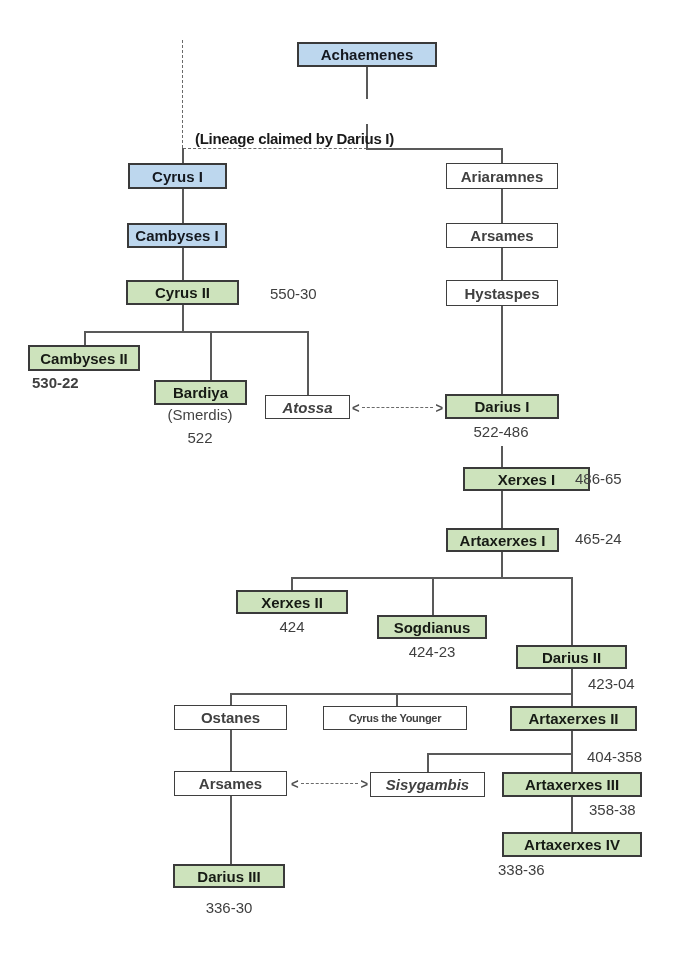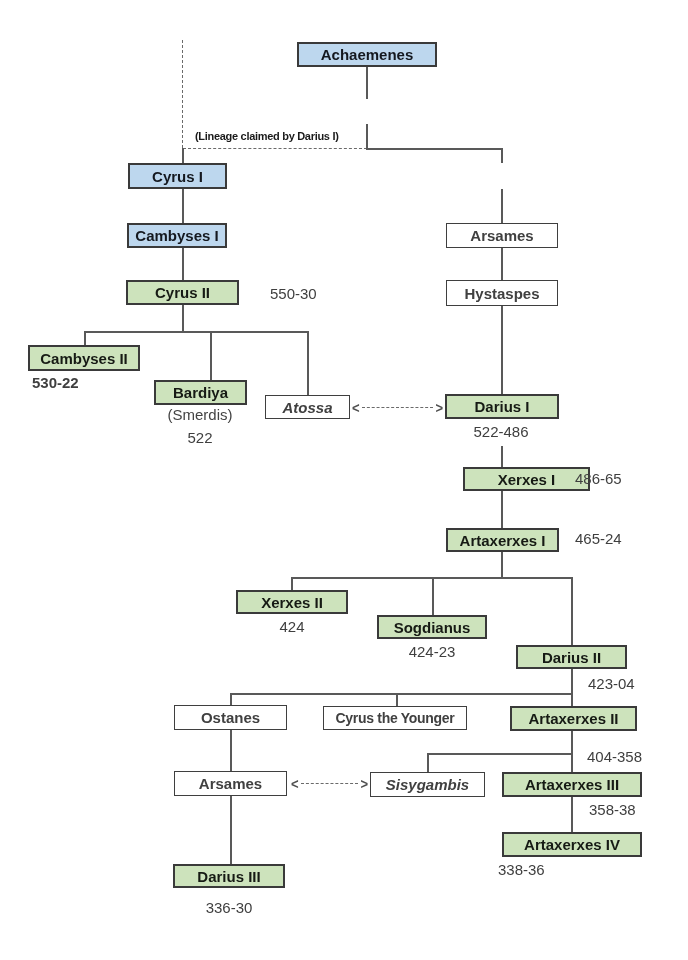--- a/index.html
+++ b/index.html
@@ -9,34 +9,34 @@
   }
   .node {
     position:absolute; box-sizing:border-box;
     display:flex; align-items:center; justify-content:center;
     font-size:15px; line-height:1; white-space:nowrap;
   }
   .blue  { background:#BDD7EE; border:2px solid #3A3A3A; font-weight:bold; color:#14181f; }
   .green { background:#CDE3BC; border:2px solid #3A3A3A; font-weight:bold; color:#161a14; }
   .white { background:#ffffff; border:1.5px solid #3F3F3F; font-weight:600; color:#404040; }
   .italic { font-style:italic; }
-  .smalltext { font-size:14px; letter-spacing:-0.3px; }
+  .smalltext { font-size:11px; letter-spacing:-0.3px; }
 
   .vl { position:absolute; width:1.5px; background:#595959; }
   .hl { position:absolute; height:1.5px; background:#595959; }
   .vd { position:absolute; width:0;  border-left:1.5px dashed #6a6a6a; }
   .hd { position:absolute; height:0; border-top:1.5px dashed #6a6a6a; }
 
   .date {
     position:absolute; font-size:15px; color:#3F3F3F; white-space:nowrap; line-height:1.1;
   }
   .date.centered { transform:translateX(-50%); }
 
   .note {
-    position:absolute; font-size:11px; font-weight:bold; color:#1a1a1a;
+    position:absolute; font-size:15px; font-weight:bold; color:#1a1a1a;
     letter-spacing:-0.3px; white-space:nowrap;
   }
 
   .marriage {
     position:absolute; display:flex; align-items:center;
     color:#4f4f4f; font-size:13px; font-weight:bold; line-height:1;
   }
   .marriage .shaft { flex:1; border-top:1.5px dashed #6a6a6a; margin:0 2px; }
   .marriage .head { transform:scaleY(1.15); }
 </style>
@@ -100,20 +100,21 @@
     <span class="shaft"></span>
     <span class="head">&gt;</span>
   </div>
 
   <div class="note" style="left:195px; top:130px;">(Lineage claimed by Darius I)</div>
 
   <div class="node blue" style="left:297px; top:42px;  width:140px; height:25px;">Achaemenes</div>
   <div class="node blue" style="left:128px; top:163px; width:99px;  height:26px;">Cyrus I</div>
   <div class="node blue" style="left:127px; top:223px; width:100px; height:25px;">Cambyses I</div>
 
+  <div class="node white" style="left:446px; top:163px; width:112px; height:26px;">Ariaramnes</div>
   <div class="node white" style="left:446px; top:223px; width:112px; height:25px;">Arsames</div>
   <div class="node white" style="left:446px; top:280px; width:112px; height:26px;">Hystaspes</div>
   <div class="node white italic" style="left:265px; top:395px; width:85px; height:24px;">Atossa</div>
   <div class="node white" style="left:174px; top:705px; width:113px; height:25px;">Ostanes</div>
   <div class="node white smalltext" style="left:323px; top:706px; width:144px; height:24px;">Cyrus the Younger</div>
   <div class="node white" style="left:174px; top:771px; width:113px; height:25px;">Arsames</div>
   <div class="node white italic" style="left:370px; top:772px; width:115px; height:25px;">Sisygambis</div>
 
   <div class="node green" style="left:126px; top:280px; width:113px; height:25px;">Cyrus II</div>
   <div class="node green" style="left:28px;  top:345px; width:112px; height:26px;">Cambyses II</div>

